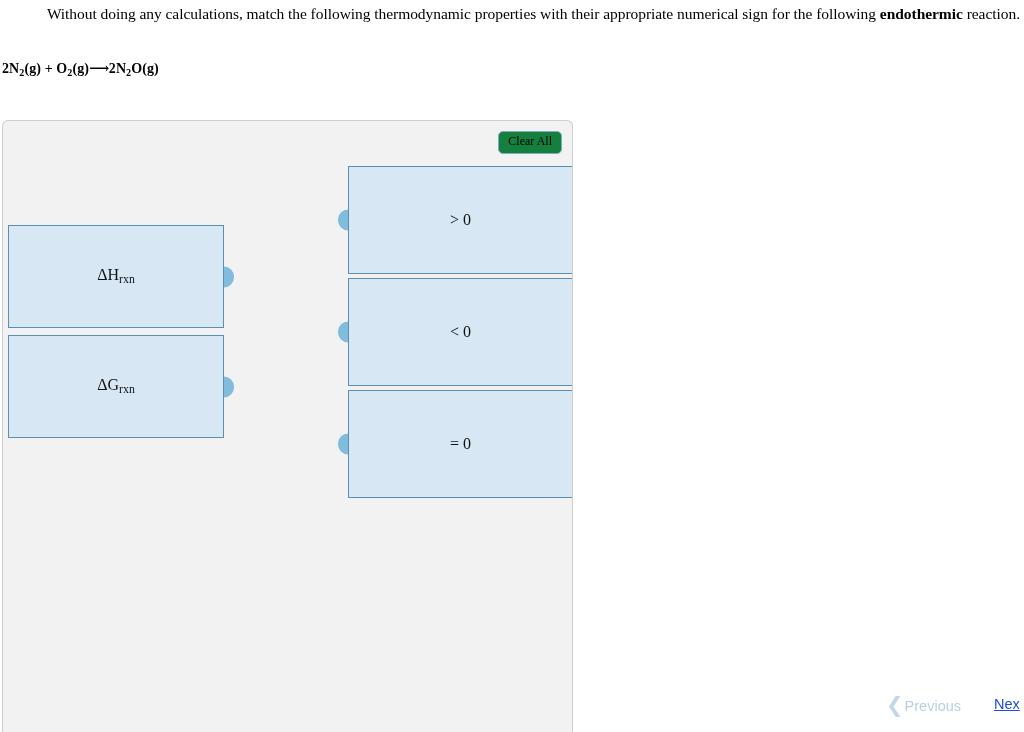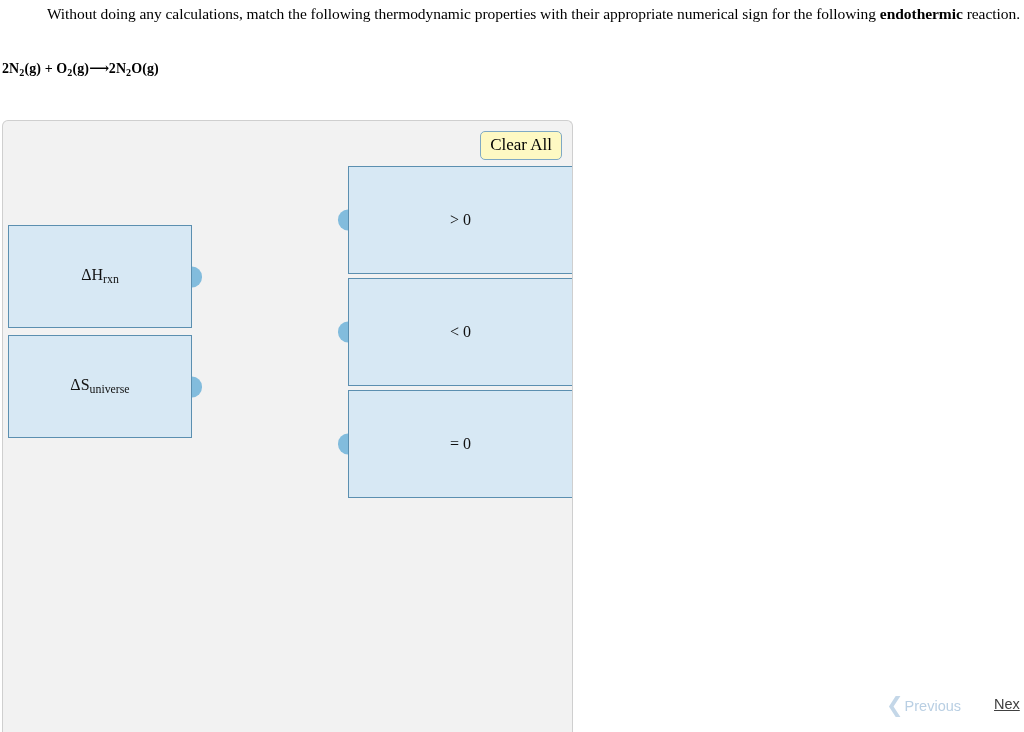--- a/index.html
+++ b/index.html
@@ -63,26 +63,26 @@
     border-radius: 6px 6px 0 0;
     box-sizing: border-box;
     overflow: hidden;
   }
 
   
   #clear-all-button {
     position: absolute;
     right: 10px;
     top: 10px;
-    background: #fef9c3;
+    background: #15803d;
     border: 1px solid #7fa9c4;
     border-radius: 5px;
     padding: 3px 9px 4px 9px;
     font-family: "Liberation Serif", "DejaVu Serif", serif;
-    font-size: 17px;
+    font-size: 12px;
     color: #000000;
     cursor: pointer;
     line-height: 1.15;
   }
 
   
   #left-column {
     position: absolute;
     left: 5px;
     top: 104px;
@@ -103,21 +103,21 @@
     display: flex;
     align-items: center;
     justify-content: center;
     font-family: "Liberation Serif", "DejaVu Serif", serif;
     font-size: 16px;
     color: #111111;
     cursor: pointer;
     user-select: none;
   }
   .tile-left {
-    width: 184px;
+    width: 216px;
     height: 103px;
     margin-bottom: 7px;
   }
   .tile-right {
     width: 225px;
     height: 108px;
     margin-bottom: 4px;
   }
   .tile-label {
     text-align: center;
@@ -170,21 +170,21 @@
     font-size: 21px;
     line-height: 1;
     color: #c4d7e8;
     margin-right: 1px;
     margin-top: -2px;
   }
   #next-link {
     position: absolute;
     left: 130px;
     top: 2px;
-    color: #404040;
+    color: #1d4ed8;
     cursor: pointer;
     white-space: nowrap;
     text-decoration: underline;
   }
 </style>
 </head>
 <body>
 
 <div id="prompt-area">
   <div id="question-text"><span>Without doing any calculations, match the following thermodynamic properties with their appropriate numerical sign for the following </span><span class="bold">endothermic</span><span> reaction.</span></div>
@@ -197,25 +197,25 @@
   <button id="clear-all-button">Clear All</button>
 
   <div id="left-column">
 
     <div class="tile tile-left">
       <span class="tile-label"><span>ΔH</span><sub>rxn</sub></span>
       <span class="knob knob-right"></span>
     </div>
 
 
-
     <div class="tile tile-left">
-      <span class="tile-label"><span>ΔS</span><sub>universe</sub></span>
+      <span class="tile-label"><span>ΔG</span><sub>rxn</sub></span>
       <span class="knob knob-right"></span>
     </div>
+
 
   </div>
 
   <div id="right-column">
 
     <div class="tile tile-right">
       <span class="knob knob-left"></span>
       <span class="tile-label">&gt; 0</span>
     </div>
 

